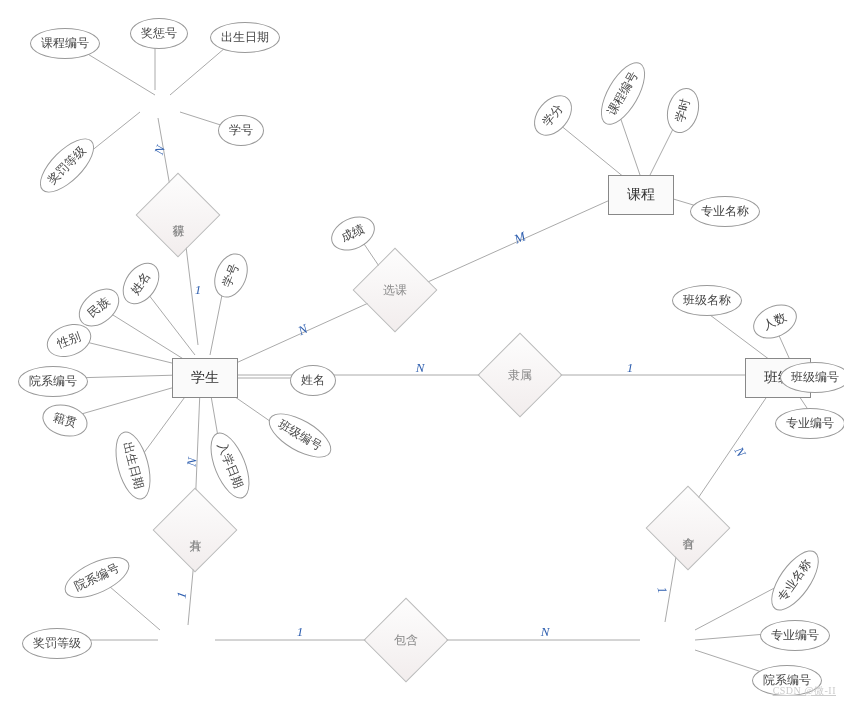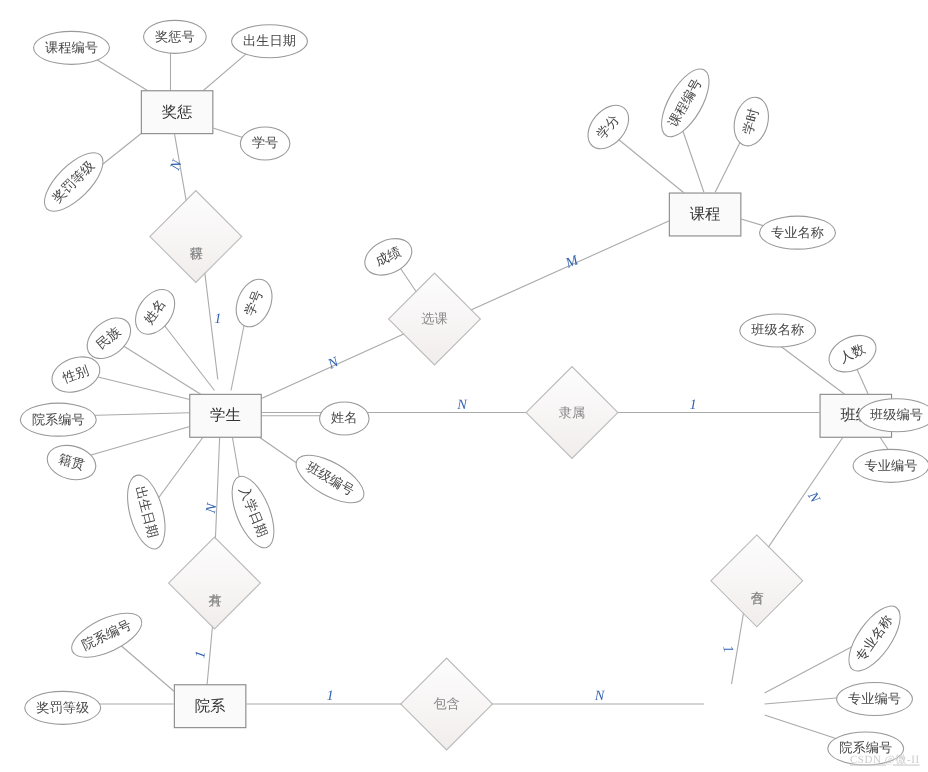--- a/index.html
+++ b/index.html
@@ -107,25 +107,23 @@
   <line x1="425" y1="640" x2="640" y2="640"></line>
 
   <line x1="695" y1="630" x2="780" y2="585"></line>
   <line x1="695" y1="640" x2="790" y2="632"></line>
   <line x1="695" y1="650" x2="780" y2="678"></line>
 
   <line x1="770" y1="392" x2="690" y2="510"></line>
   <line x1="678" y1="545" x2="665" y2="622"></line>
 </svg>
 
-<div class="entity" style="left:128px;top:82px"><span>奖惩</span></div>
 <div class="entity" style="left:172px;top:358px"><span>学生</span></div>
 <div class="entity" style="left:608px;top:175px"><span>课程</span></div>
 <div class="entity" style="left:745px;top:358px"><span>班级</span></div>
-<div class="entity" style="left:158px;top:622px"><span>院系</span></div>
 
 <div class="rel" style="left:178px;top:215px">
       <span style="writing-mode:vertical-rl">获得</span>
     </div>
 <div class="rel" style="left:395px;top:290px">
       <span>选课</span>
     </div>
 <div class="rel" style="left:520px;top:375px">
       <span>隶属</span>
     </div>

